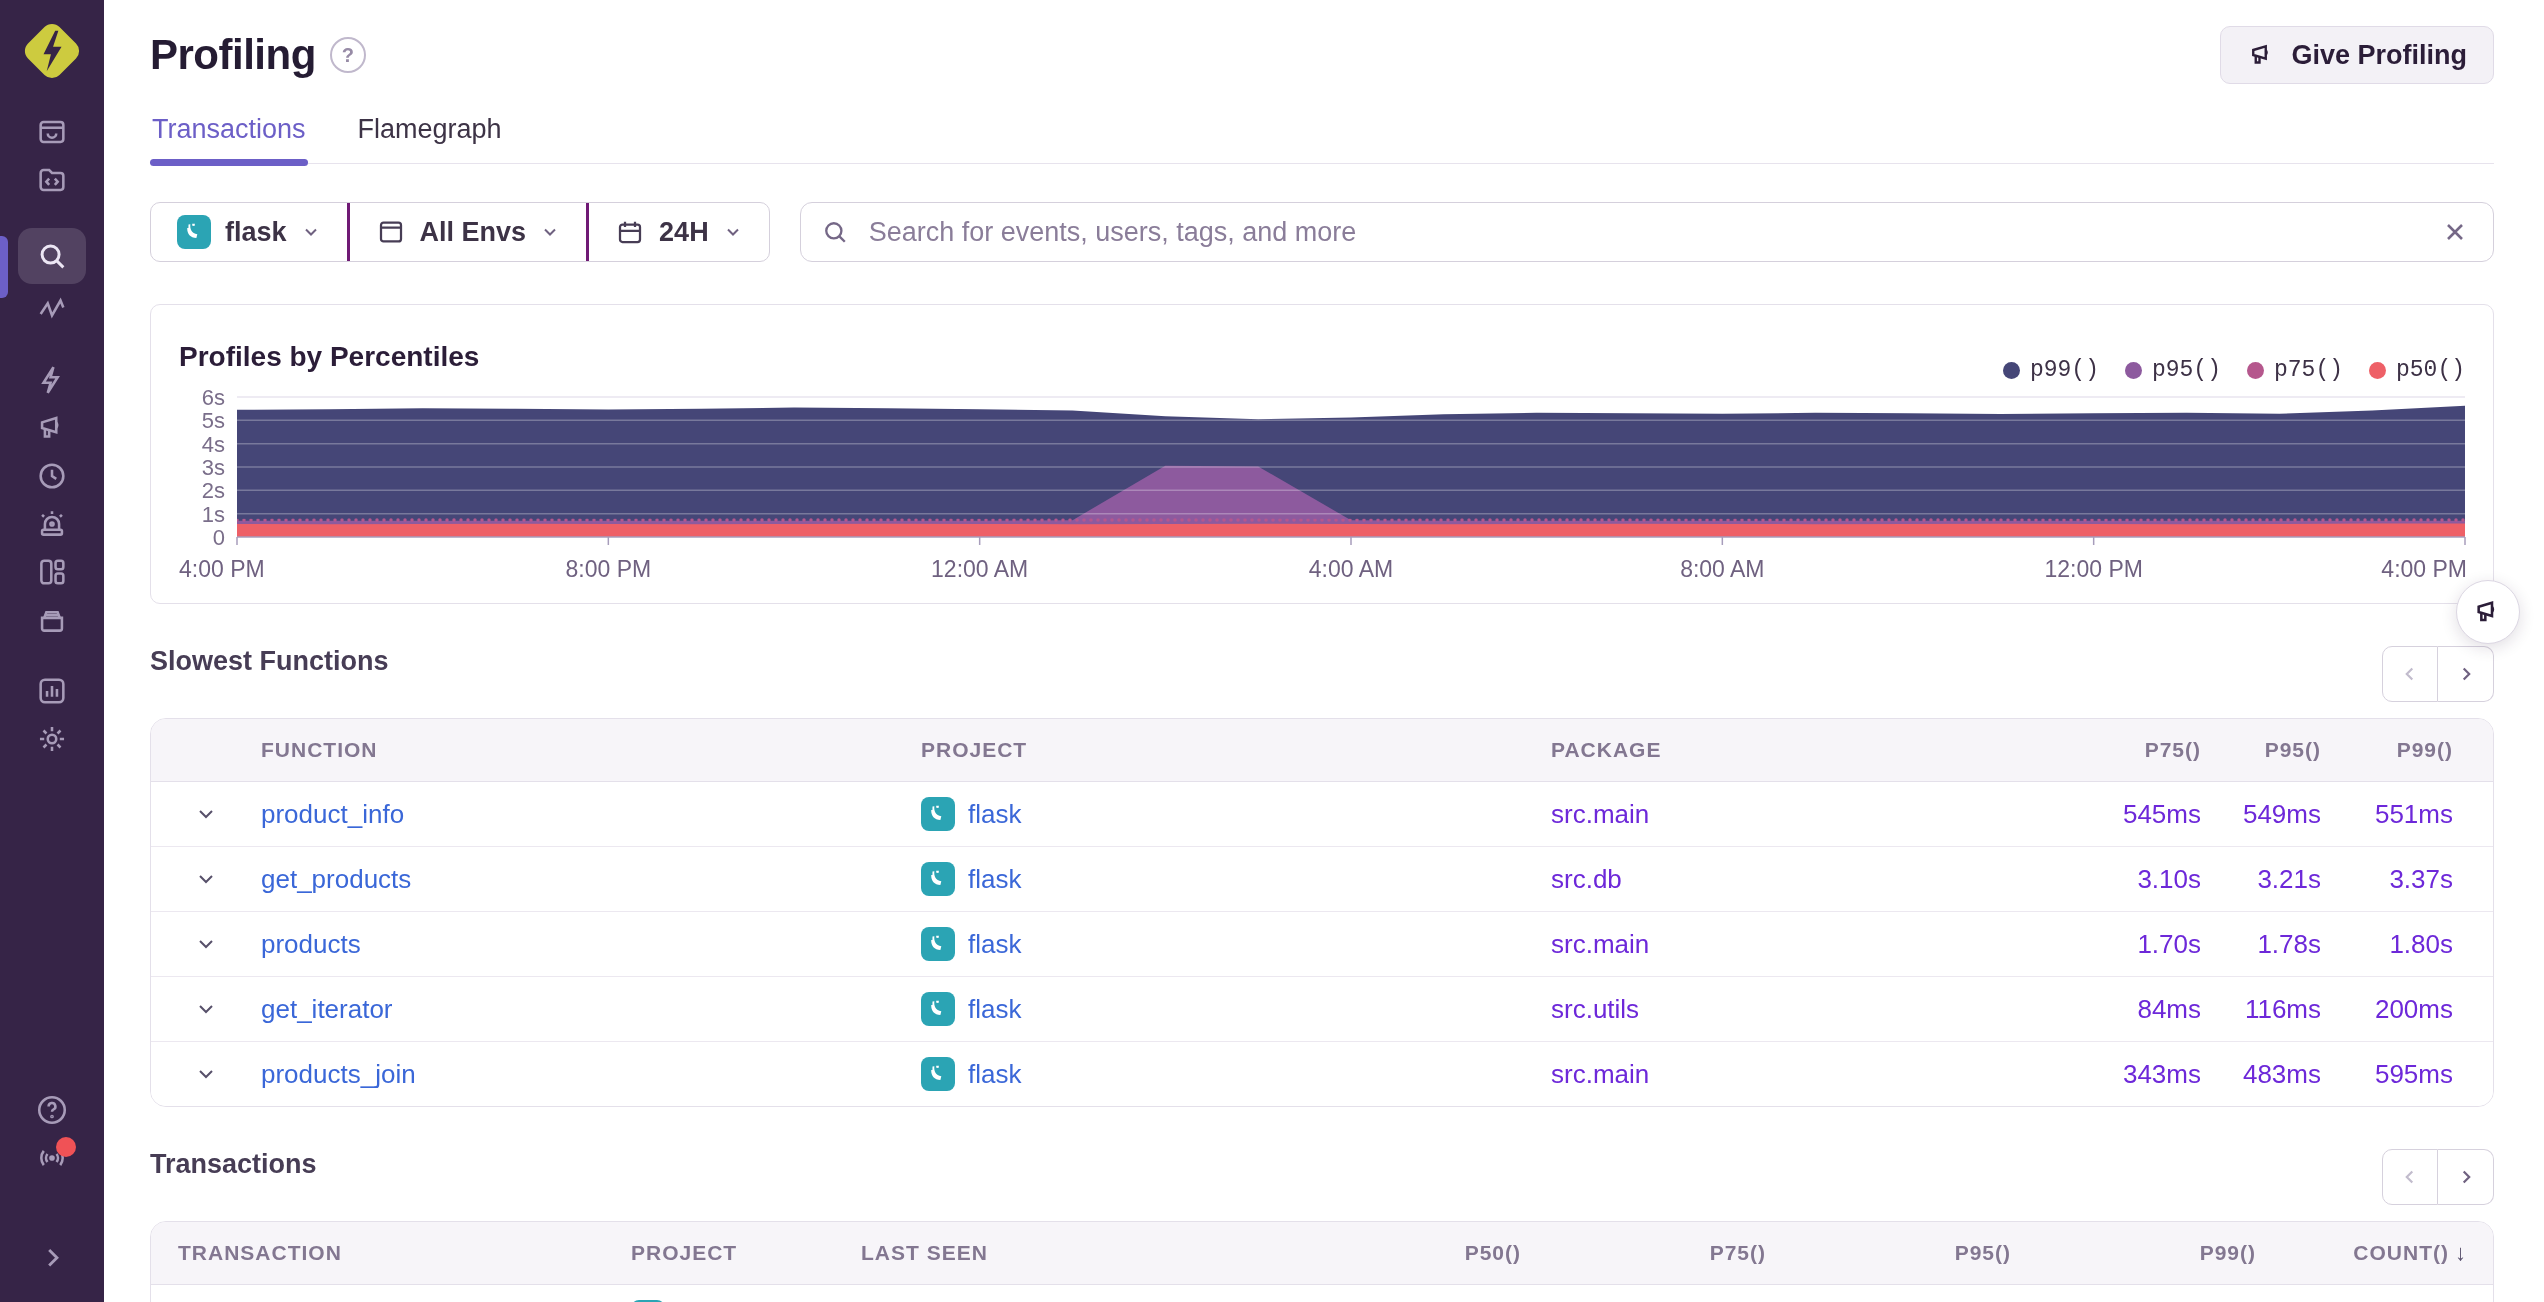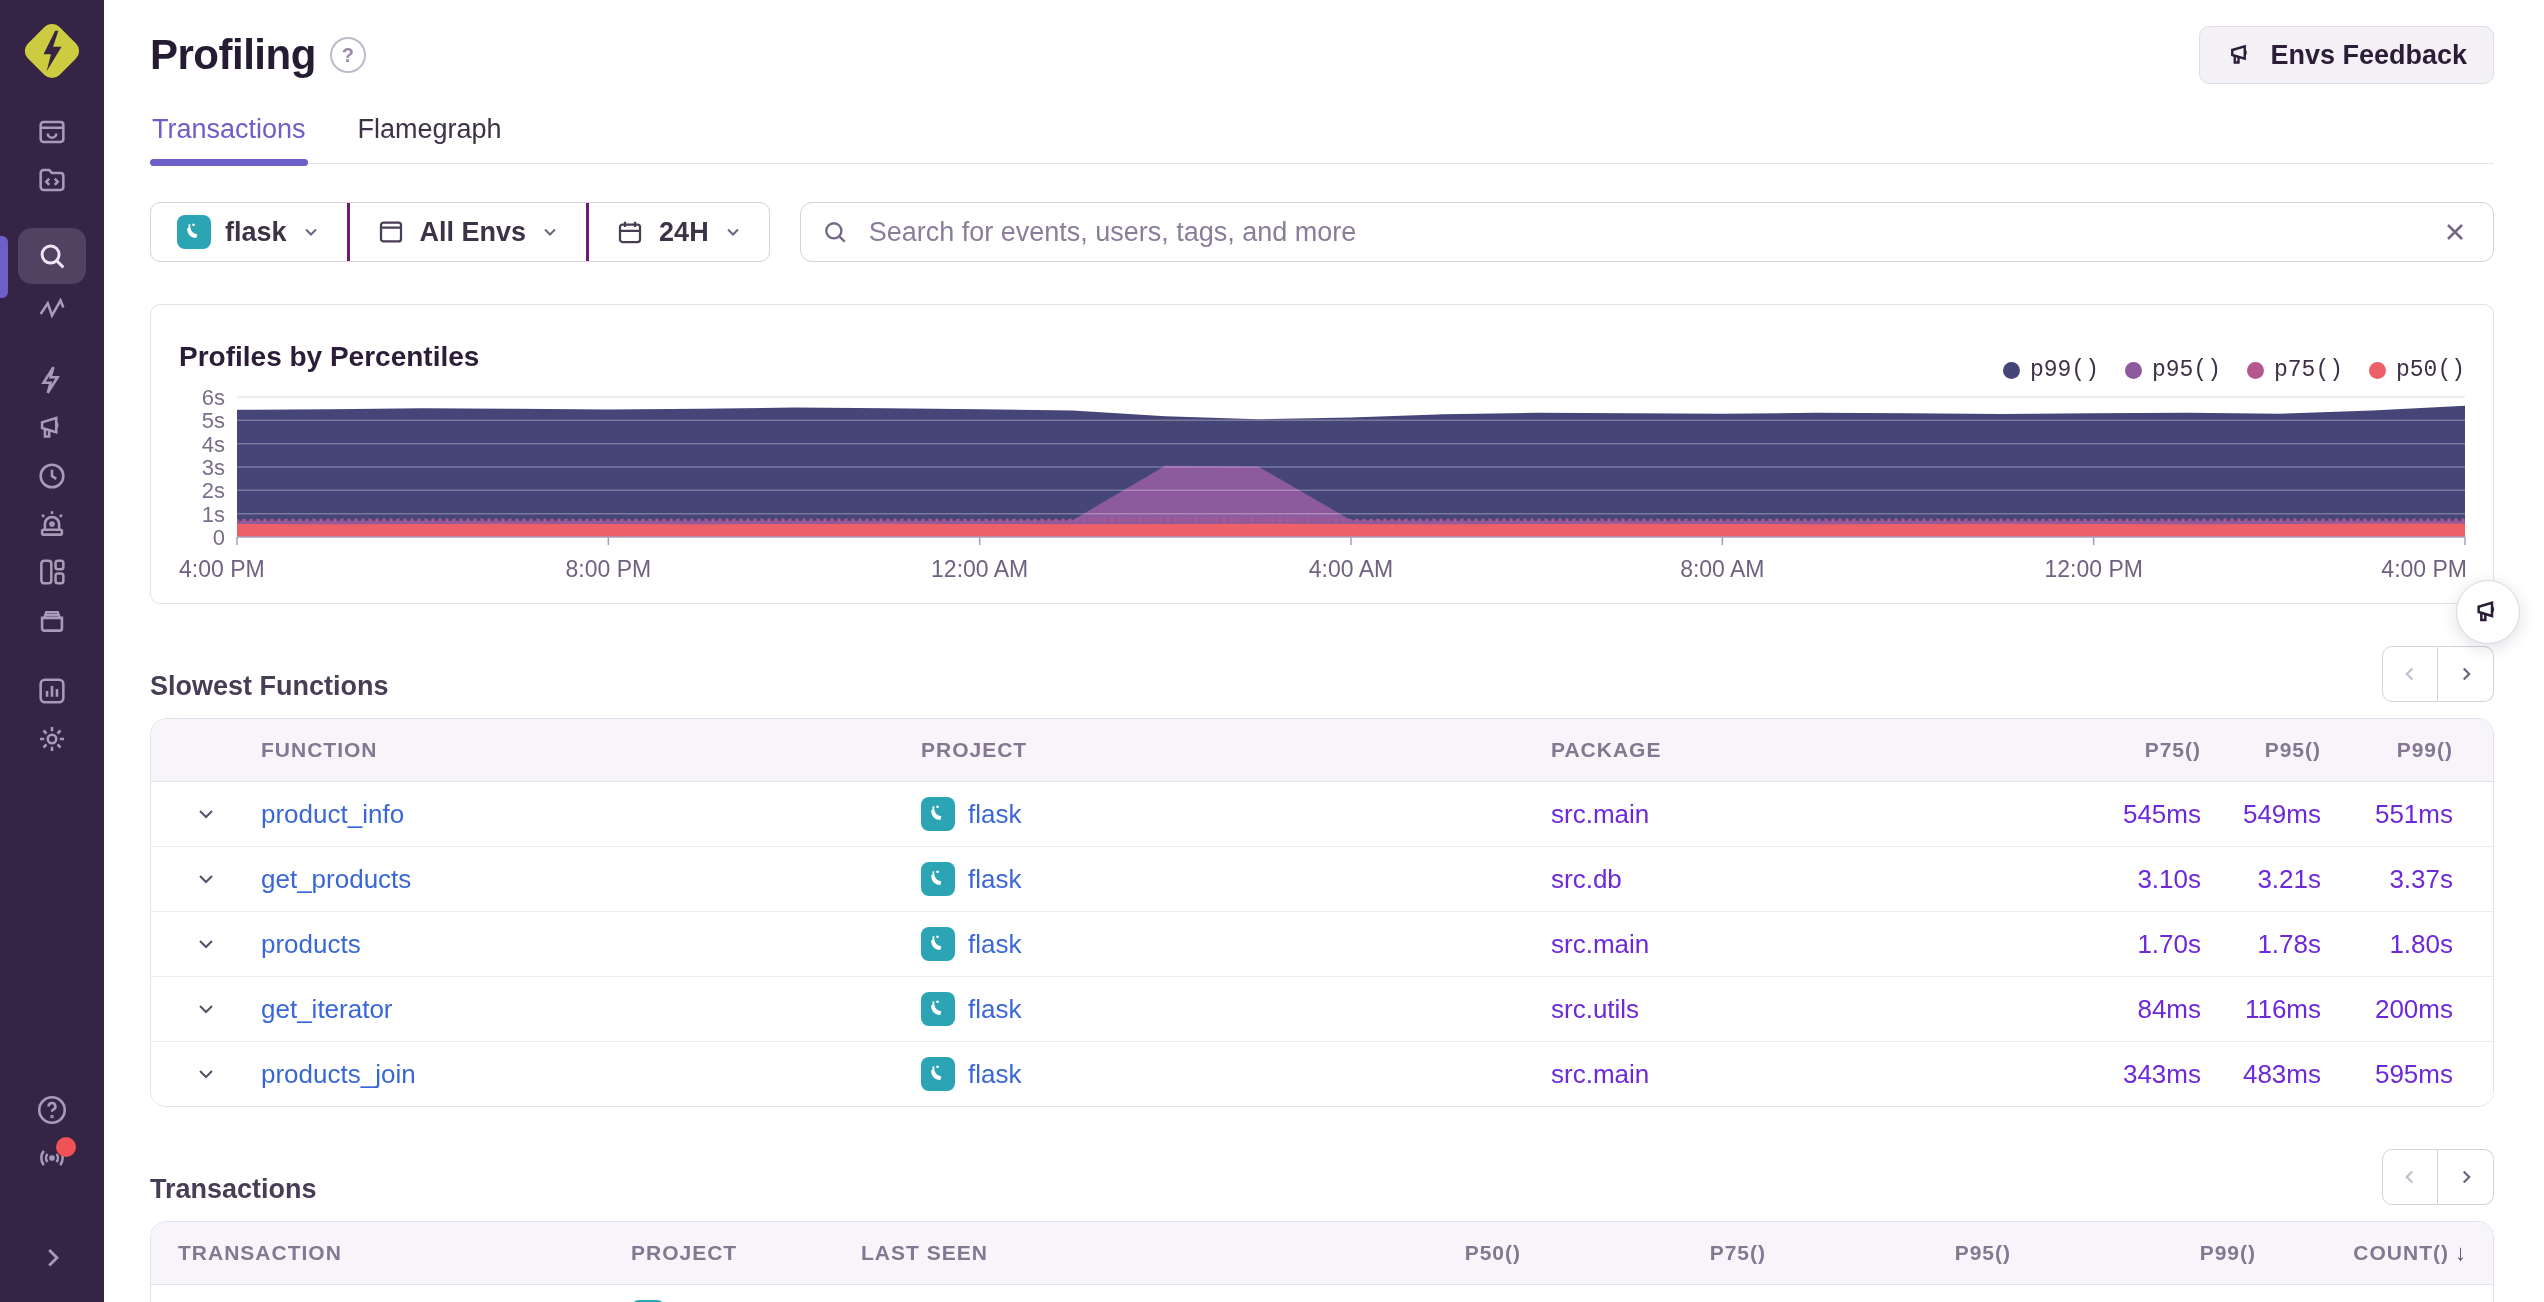--- a/index.html
+++ b/index.html
@@ -64,21 +64,21 @@
   .chart-card{margin-top:42px;border:1px solid #e4e0ea;border-radius:10px;padding:26px 28px 18px 28px;position:relative;}
   .chart-head{display:flex;align-items:center;}
   .chart-title{font-size:28px;font-weight:700;color:#2b1d38;}
   .legend{margin-left:auto;display:flex;gap:26px;align-items:center;margin-top:26px;}
   .legend-item{display:flex;align-items:center;gap:10px;cursor:pointer;}
   .legend-dot{width:17px;height:17px;border-radius:50%;}
   .legend-label{font-size:23px;color:#3d3146;font-family:"Liberation Mono","DejaVu Sans Mono",monospace;}
   svg.chart{display:block;margin-top:2px;font-family:"Liberation Sans","DejaVu Sans",sans-serif;}
 
   
-  .section-head{display:flex;align-items:flex-end;margin-top:42px;gap:12px;}
+  .section-head{display:flex;align-items:flex-start;margin-top:42px;gap:12px;}
   .section-title{font-size:27px;font-weight:700;color:#473d55;}
   .pager{margin-left:auto;display:flex;}
   .pg-btn{width:56px;height:56px;border:1px solid #d6d1dd;background:#fff;display:flex;align-items:center;
           justify-content:center;cursor:pointer;color:#6f6180;}
   .pg-btn.prev{border-radius:10px 0 0 10px;color:#c2bccd;}
   .pg-btn.next{border-radius:0 10px 10px 0;border-left:0;}
   .pg-btn svg{width:22px;height:22px;}
 
   .tbl{margin-top:16px;border:1px solid #e4e0ea;border-radius:16px;overflow:hidden;background:#fff;}
   .trow{display:grid;align-items:center;}
@@ -225,21 +225,21 @@
 
     <div class="header-row">
       <h1 class="page-title">Profiling</h1>
       <span class="help-circ">?</span>
       <button class="give-feedback">
         <svg viewBox="0 0 24 24" fill="none" stroke="currentColor" stroke-width="1.9">
             <path d="M15 5v10l-10-3V8l10-3z"></path>
             <path d="M15 8.2a3 3 0 0 1 0 3.6"></path>
             <path d="M7 12.5V18h3v-4.6"></path>
           </svg>
-        <span>Envs Feedback</span>
+        <span>Give Profiling</span>
       </button>
     </div>
 
     <div class="tabs">
       <div class="tab active">Transactions</div>
       <div class="tab">Flamegraph</div>
     </div>
 
     <div class="filter-row">
       <div class="seg">

